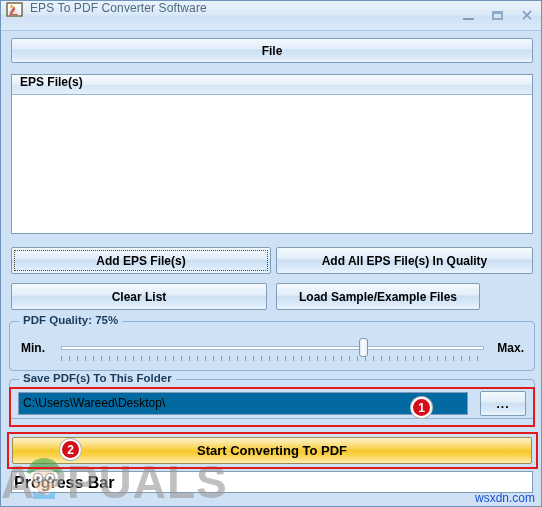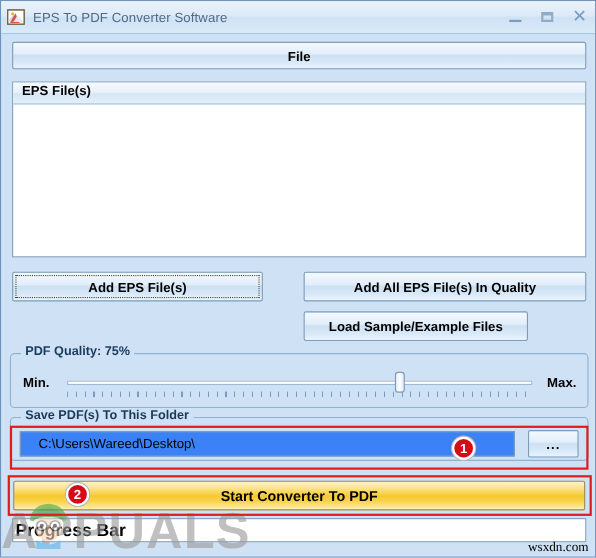--- a/index.html
+++ b/index.html
@@ -24,21 +24,20 @@
     overflow: hidden;
   }
 
   
   #titlebar {
     position: relative;
     height: 30px;
     background: linear-gradient(to bottom, #eaf3fb 0%, #dceaf7 45%, #cfe2f4 52%, #d9eaf8 100%);
     border-bottom: 1px solid #a9c6e0;
     display: flex;
-    align-items: center;
     box-sizing: border-box;
   }
   #app-icon {
     width: 18px;
     height: 18px;
     margin-left: 5px;
     margin-right: 6px;
     flex: 0 0 auto;
     position: relative;
   }
@@ -157,21 +156,21 @@
   }
   .list-row {
     font-size: 12px;
     color: #000;
     padding: 2px 4px 2px 4px;
     font-family: "Liberation Sans", sans-serif;
     white-space: nowrap;
   }
 
   
-  #btn-add-eps   { position: absolute; left: 10px;  top: 246px; width: 228px; height: 27px; }
+  #btn-add-eps   { position: absolute; left: 10px;  top: 246px; width: 260px; height: 27px; }
   #btn-add-all   { position: absolute; left: 275px; top: 246px; width: 257px; height: 27px; }
   #btn-clear     { position: absolute; left: 10px;  top: 282px; width: 256px; height: 27px; }
   #btn-load      { position: absolute; left: 275px; top: 282px; width: 204px; height: 27px; }
 
   
   .groupbox {
     position: absolute;
     border: 1px solid #8fb1d2;
     border-radius: 4px;
     box-sizing: border-box;
@@ -245,27 +244,27 @@
     background-image: repeating-linear-gradient(to right, #7a9cc0 0px, #7a9cc0 1px, transparent 1px, transparent 8px);
   }
 
   
   #folder-input {
     position: absolute;
     left: 8px;
     top: 12px;
     width: 450px;
     height: 23px;
-    background: #3b82f6;
+    background: #0369a1;
     border: 1px solid #7f9db9;
     box-sizing: border-box;
     font-family: "Liberation Sans", sans-serif;
     font-size: 12px;
     color: #000;
-    padding: 0 16px;
+    padding: 0 4px;
     line-height: 21px;
     white-space: nowrap;
     overflow: hidden;
   }
   #folder-browse {
     position: absolute;
     left: 470px;
     top: 11px;
     width: 46px;
     height: 25px;
@@ -375,22 +374,22 @@
     left: 22px;
     top: 0px;
     width: 42px;
     height: 46px;
   }
   #watermark-wsxdn {
     position: absolute;
     right: 6px;
     bottom: 1px;
     font-size: 12px;
-    color: #000000;
-    font-family: Liberation Serif, serif;
+    color: #1d4ed8;
+    font-family: Liberation Sans, sans-serif;
     z-index: 14;
     pointer-events: none;
   }
 </style>
 </head>
 <body>
 
 <div id="app-window">
 
   <div id="titlebar">
@@ -423,20 +422,23 @@
     </div>
   </div>
 
   <div id="btn-add-eps" class="xpbtn" style="position:absolute;">
     <span class="focusring"></span>
     <span>Add EPS File(s)</span>
   </div>
   <div id="btn-add-all" class="xpbtn">
     <span>Add All EPS File(s) In Quality</span>
   </div>
+  <div id="btn-clear" class="xpbtn">
+    <span>Clear List</span>
+  </div>
   <div id="btn-load" class="xpbtn">
     <span>Load Sample/Example Files</span>
   </div>
 
   <div id="quality-group" class="groupbox">
     <span class="group-legend">PDF Quality: 75%</span>
     <div id="slider-row">
       <span class="minmax" id="lbl-min">Min.</span>
       <span class="minmax" id="lbl-max">Max.</span>
       <div id="slider-track-wrap">
@@ -449,21 +451,21 @@
 
   <div id="folder-group" class="groupbox">
     <span class="group-legend">Save PDF(s) To This Folder</span>
     <div id="folder-input" title="C:\Users\Wareed\Desktop\">C:\Users\Wareed\Desktop\</div>
     <div id="folder-browse" class="xpbtn">
       <span>...</span>
     </div>
   </div>
 
   <div id="start-btn">
-    <span>Start Converter To PDF</span>
+    <span>Start Converting To PDF</span>
   </div>
 
   <div id="progress-wrap"></div>
   <div id="progress-label">Progress Bar</div>
 
   <div id="redbox-folder" class="redbox"></div>
   <div id="redbox-start" class="redbox"></div>
   <div id="badge-1" class="badge">1</div>
   <div id="badge-2" class="badge">2</div>
 

